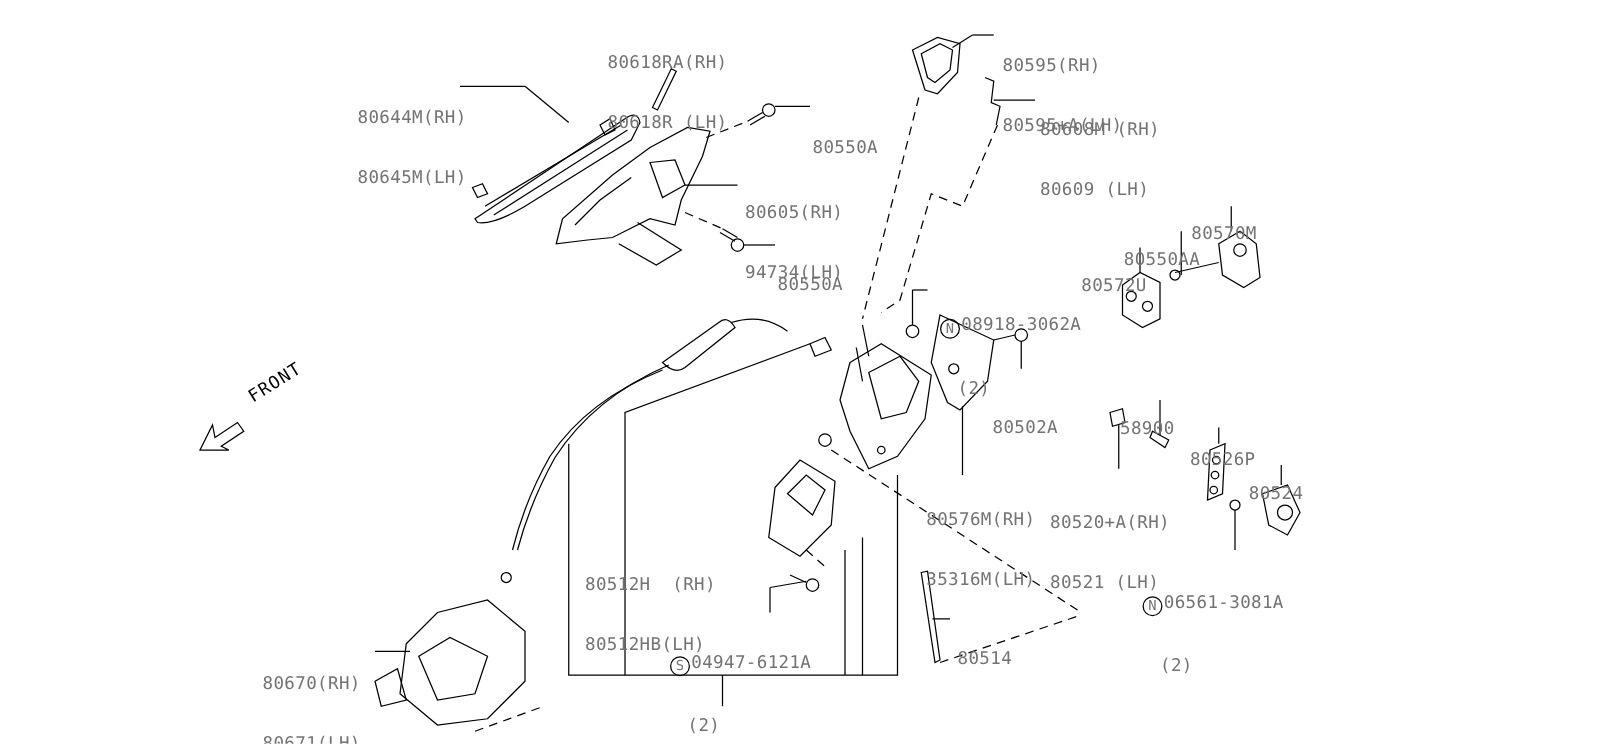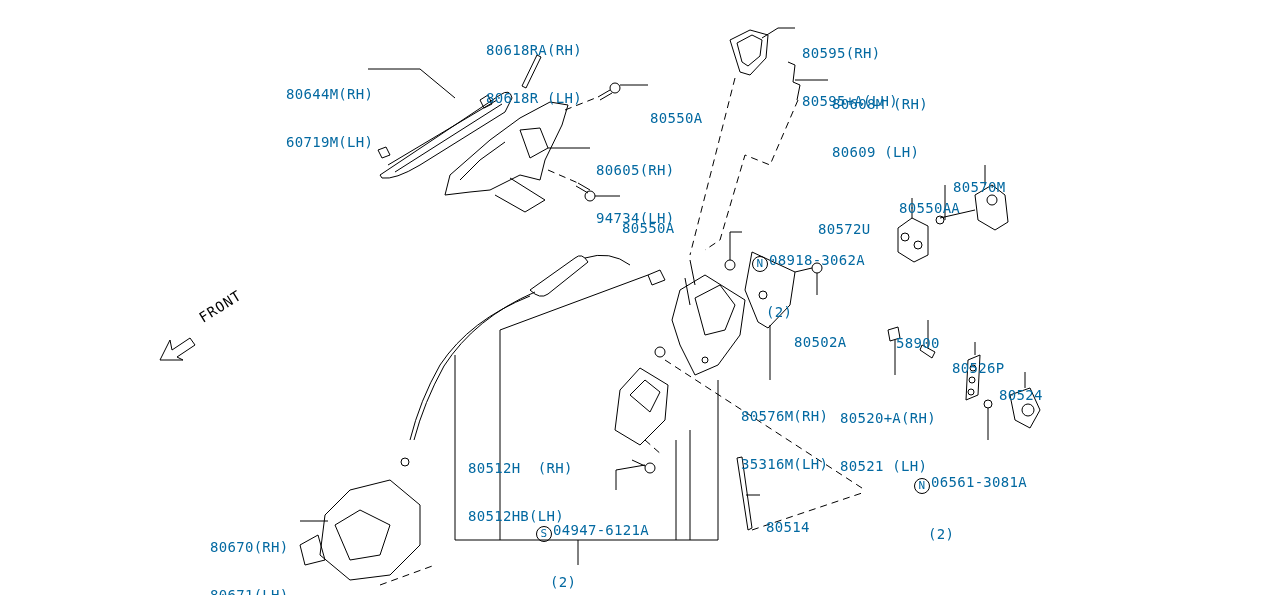--- a/index.html
+++ b/index.html
@@ -3,21 +3,21 @@
 <meta charset="utf-8">
 <style>
   html, body { margin: 0; padding: 0; background: #ffffff; }
   body { width: 1280px; height: 595px; position: relative; overflow: hidden; }
   #diagram { position: absolute; left: 0; top: 0; width: 1280px; height: 595px; }
   .lbl {
     position: absolute;
     font-family: "DejaVu Sans Mono", monospace;
     font-size: 14px;
     line-height: 16px;
-    color: #0369a1;
+    color: #737373;
     white-space: pre;
     letter-spacing: 0.3px;
   }
   .circ {
     display: inline-block;
     width: 14px; height: 14px;
     border: 1px solid #000;
     border-radius: 50%;
     text-align: center;
     font-size: 11px;
@@ -203,21 +203,21 @@
 </svg>
 
 <div class="front">FRONT</div>
 
 <div class="lbl" style="left:486px;top:10px">
   <div>80618RA(RH)</div>
   <div>80618R (LH)</div>
 </div>
 <div class="lbl" style="left:286px;top:54px">
   <div>80644M(RH)</div>
-  <div>60719M(LH)</div>
+  <div>80645M(LH)</div>
 </div>
 <div class="lbl" style="left:650px;top:78px">
   <div>80550A</div>
 </div>
 <div class="lbl" style="left:596px;top:130px">
   <div>80605(RH)</div>
   <div>94734(LH)</div>
 </div>
 <div class="lbl" style="left:622px;top:188px">
   <div>80550A</div>
@@ -229,21 +229,21 @@
 <div class="lbl" style="left:832px;top:64px">
   <div>80608M (RH)</div>
   <div>80609 (LH)</div>
 </div>
 <div class="lbl" style="left:953px;top:147px">
   <div>80570M</div>
 </div>
 <div class="lbl" style="left:899px;top:168px">
   <div>80550AA</div>
 </div>
-<div class="lbl" style="left:818px;top:189px">
+<div class="lbl" style="left:865px;top:189px">
   <div>80572U</div>
 </div>
 <div class="lbl" style="left:752px;top:220px">
   <div><span class="circ">N</span><span>08918-3062A</span></div>
   <div style="padding-left:14px">(2)</div>
 </div>
 <div class="lbl" style="left:794px;top:302px">
   <div>80502A</div>
 </div>
 <div class="lbl" style="left:896px;top:303px">

